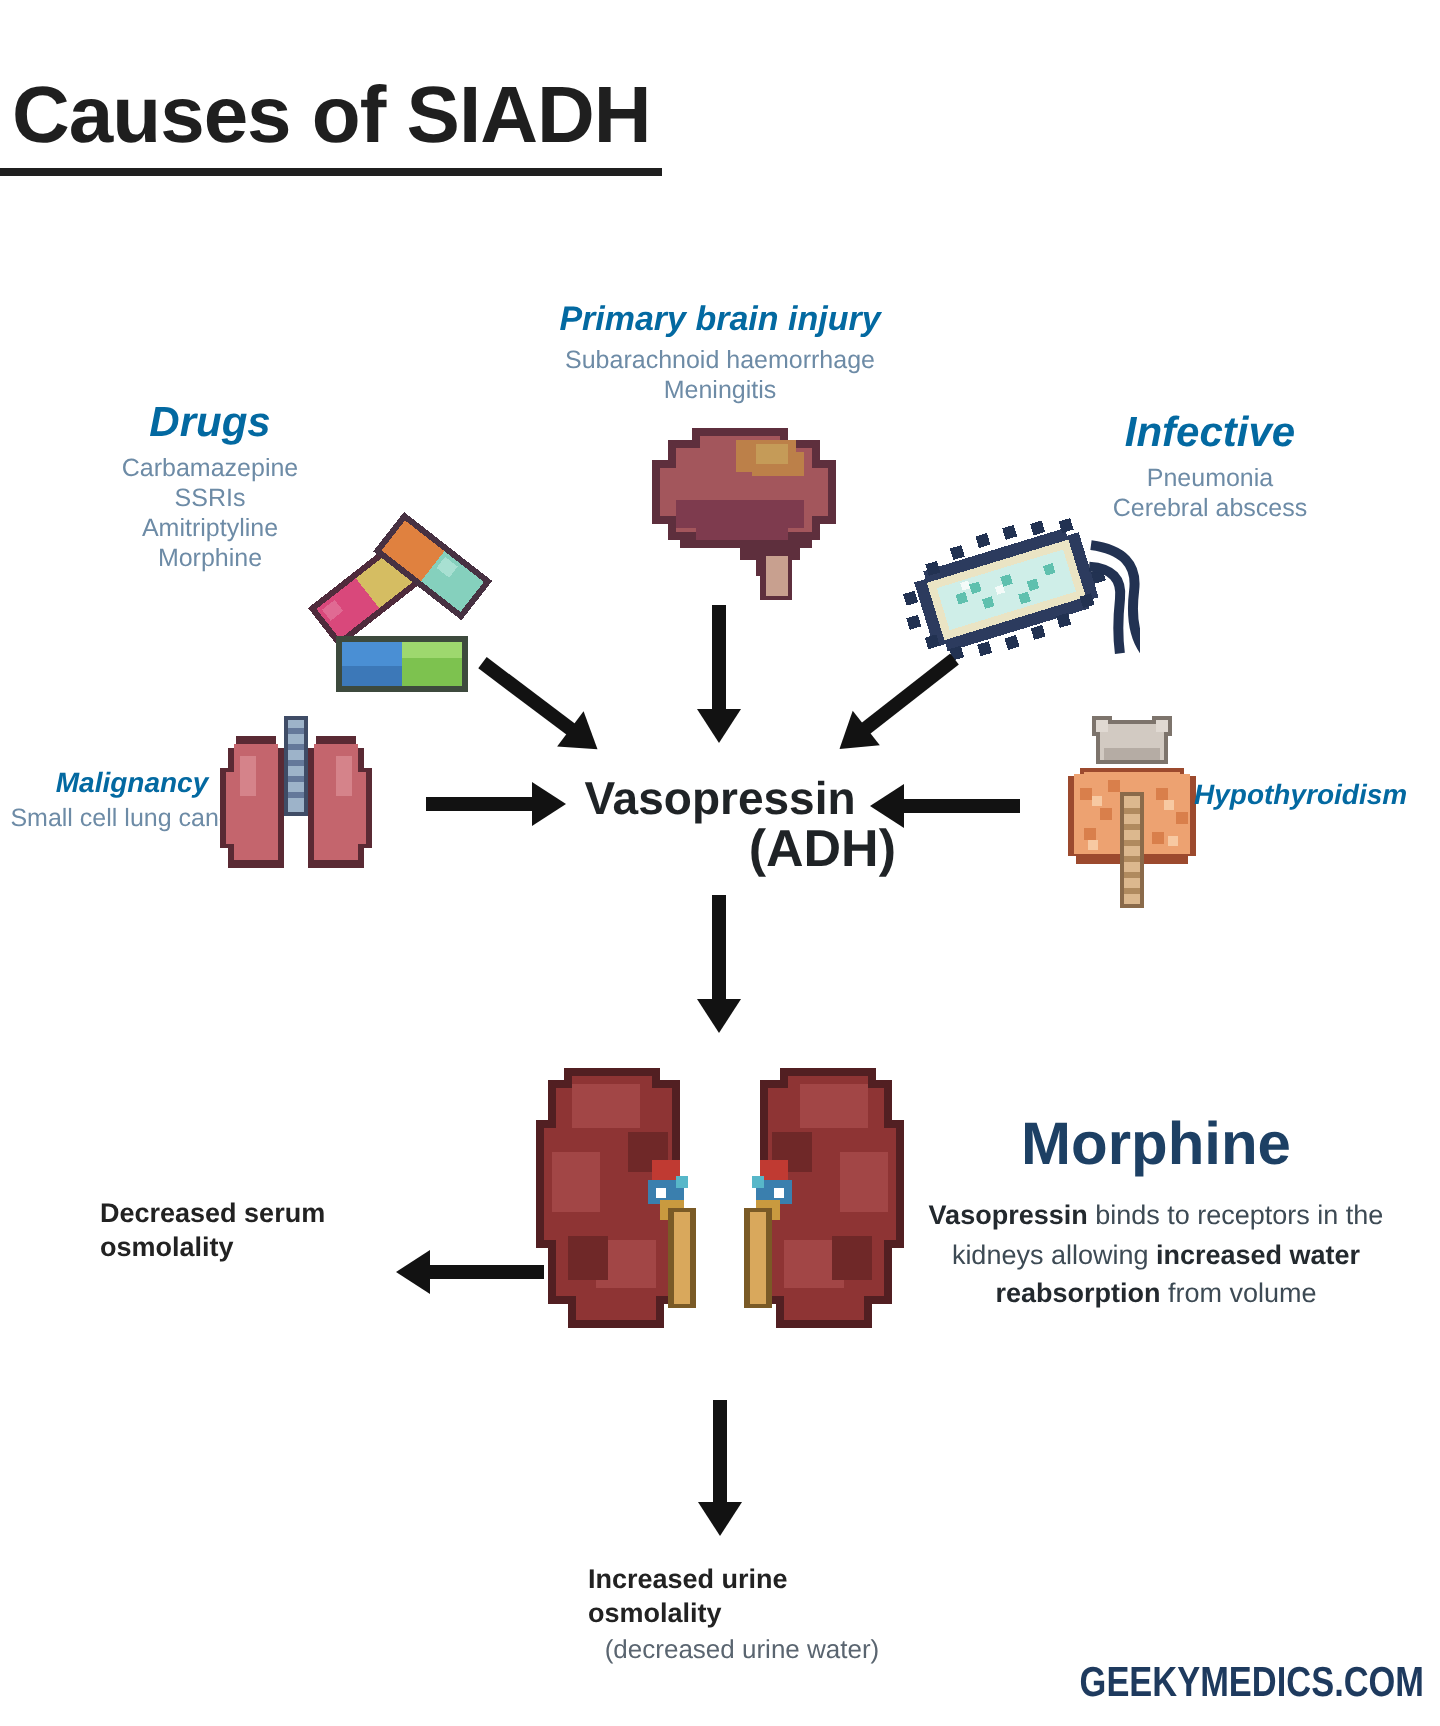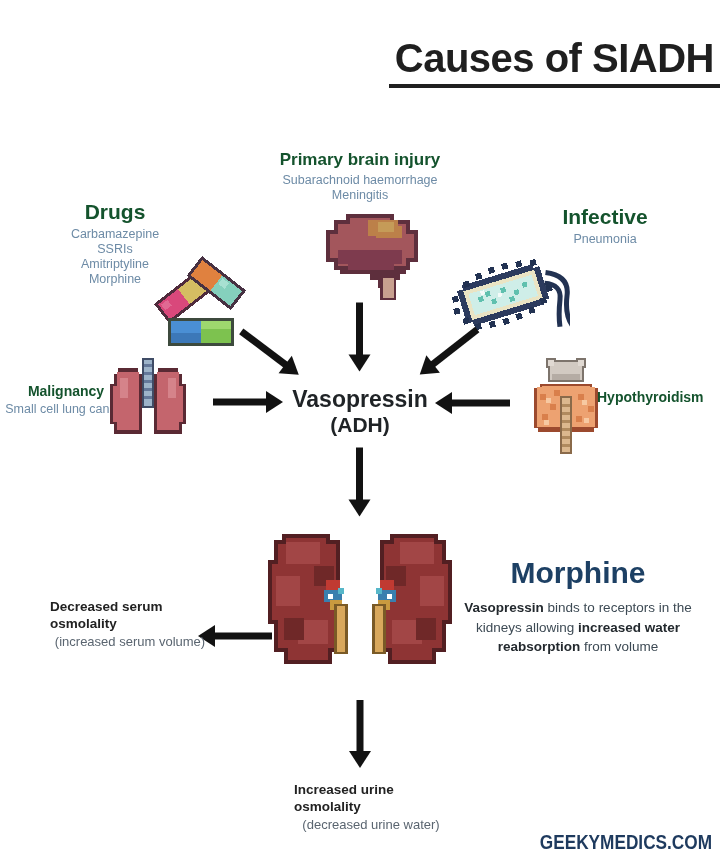--- a/index.html
+++ b/index.html
@@ -2,31 +2,31 @@
 <html><head>
 <meta charset="utf-8">
 <style>
   html,body{margin:0;padding:0;background:#ffffff;}
   .canvas{
     position:relative;width:720px;height:863px;background:#ffffff;overflow:hidden;
     font-family:"Liberation Sans","DejaVu Sans",sans-serif;
   }
   .abs{position:absolute;}
   .title{
-    left:0;right:0;top:36px;text-align:right;padding-left:12px;
+    left:0;right:0;top:36px;text-align:left;
   }
   .title span{
     display:inline-block;font-size:40px;font-weight:bold;color:#1f1f1f;
     letter-spacing:-0.5px;border-bottom:4px solid #1f1f1f;padding:0 6px 3px 6px;
   }
-  .cause-label{font-weight:bold;color:#14532d;text-align:center;}
+  .cause-label{font-weight:bold;color:#0369a1;text-align:center;font-style:italic;}
   .cause-items{color:#6d8ba6;font-size:12.5px;line-height:15px;text-align:center;margin-top:3px;}
   .vaso{left:272px;top:386px;width:176px;text-align:center;color:#1f2326;font-weight:bold;}
   .vaso .nm{font-size:23px;line-height:26px;}
-  .vaso .ab{font-size:21px;line-height:25px;}
+  .vaso .ab{font-size:26px;line-height:25px;text-align:right;}
   .kidneys-head{font-size:30px;font-weight:bold;color:#1d4064;text-align:center;}
   .kidneys-desc{font-size:13.5px;line-height:1.45;color:#3d4a54;text-align:center;margin-top:8px;}
   .kidneys-desc .b{font-weight:bold;color:#23292e;}
   .outcome-main{font-weight:bold;font-size:13.5px;line-height:17px;color:#222;text-align:left;}
   .outcome-sub{font-size:13px;line-height:17px;color:#5a6570;text-align:center;margin-top:1px;}
   .watermark{
     right:8px;top:830px;font-size:21px;font-weight:bold;color:#1e3a5e;
     transform:scaleX(0.82);transform-origin:right center;letter-spacing:0px;
   }
   
@@ -65,21 +65,21 @@
     <rect x="12" y="10" width="68" height="42" fill="#a3565c"></rect>
     <rect x="4" y="20" width="84" height="24" fill="#a3565c"></rect>
     <rect x="42" y="6" width="30" height="16" fill="#bc8049"></rect>
     <rect x="50" y="12" width="26" height="12" fill="#bc8049"></rect>
     <rect x="52" y="8" width="16" height="10" fill="#c59b58"></rect>
     <rect x="12" y="36" width="64" height="14" fill="#7e3b4e"></rect>
     <rect x="22" y="48" width="46" height="8" fill="#7e3b4e"></rect>
     <rect x="57" y="64" width="11" height="20" fill="#c8a08f"></rect>
   </svg>
 
-  <div class="abs" style="left:35px;top:200px;width:160px;">
+  <div class="abs" style="left:25px;top:200px;width:160px;">
     <div class="cause-label" style="font-size:21px;">Drugs</div>
     <div class="cause-items">
       <div>Carbamazepine</div>
       <div>SSRIs</div>
       <div>Amitriptyline</div>
       <div>Morphine</div>
     </div>
   </div>
 
   <svg class="abs" style="left:146px;top:256px;" width="112" height="94" viewBox="0 0 112 94" shape-rendering="crispEdges">
@@ -101,20 +101,21 @@
       <rect x="3" y="15" width="30" height="10" fill="#3c78b8"></rect>
       <rect x="33" y="3" width="30" height="22" fill="#7dc24f"></rect>
       <rect x="33" y="3" width="30" height="8" fill="#9ed86e"></rect>
     </g>
   </svg>
 
   <div class="abs" style="left:520px;top:205px;width:170px;">
     <div class="cause-label" style="font-size:21px;">Infective</div>
     <div class="cause-items">
       <div>Pneumonia</div>
+      <div>Cerebral abscess</div>
     </div>
   </div>
 
   <svg class="abs" style="left:448px;top:256px;" width="122" height="102" viewBox="0 0 122 102" shape-rendering="crispEdges">
     <g transform="translate(6,32) rotate(-17)">
       <rect x="2" y="4" width="86" height="34" fill="#2c3b5e"></rect>
       <rect x="8" y="0" width="74" height="42" fill="#2c3b5e"></rect>
       <rect x="8" y="6" width="74" height="30" fill="#eae4c4"></rect>
       <rect x="12" y="10" width="66" height="22" fill="#cfeee8"></rect>
       <rect x="20" y="16" width="5" height="5" fill="#5fc0ae"></rect>
@@ -280,21 +281,20 @@
     </div>
   </div>
 
   <div class="arrow" style="left:198px;top:624px;width:74px;transform:rotate(180deg);">
     <div class="shaft"></div>
       <div class="head"></div>
   </div>
 
   <div class="abs" style="left:50px;top:598px;width:160px;">
     <div class="outcome-main">Decreased serum osmolality</div>
-    <div class="outcome-sub">(increased serum volume)</div>
   </div>
 
   <div class="arrow" style="left:326px;top:722px;width:68px;transform:rotate(90deg);">
     <div class="shaft"></div>
       <div class="head"></div>
   </div>
 
   <div class="abs" style="left:294px;top:781px;width:154px;">
     <div class="outcome-main">Increased urine osmolality</div>
     <div class="outcome-sub">(decreased urine water)</div>

